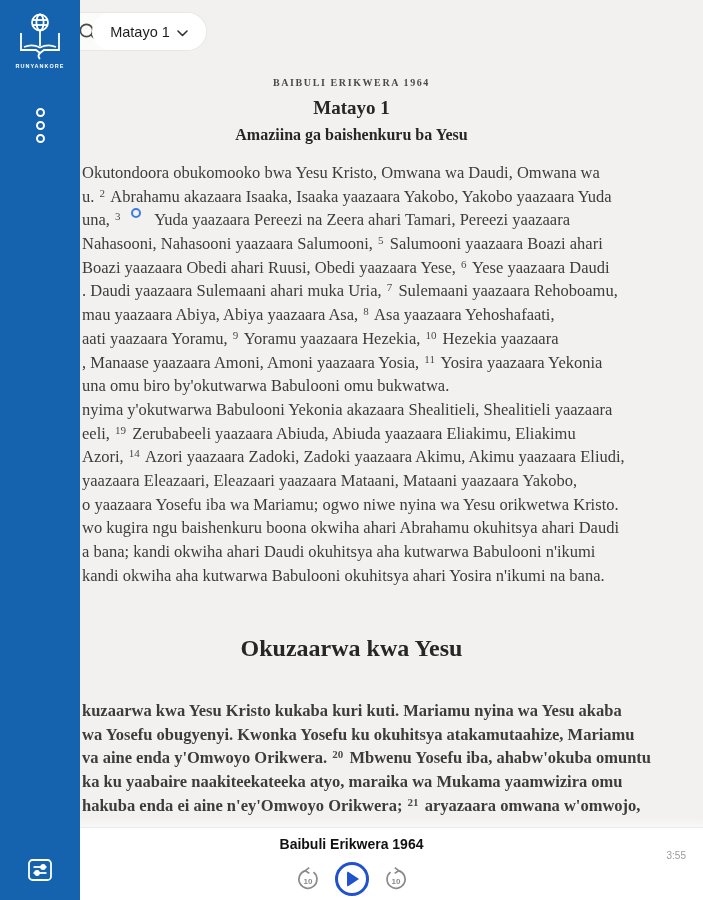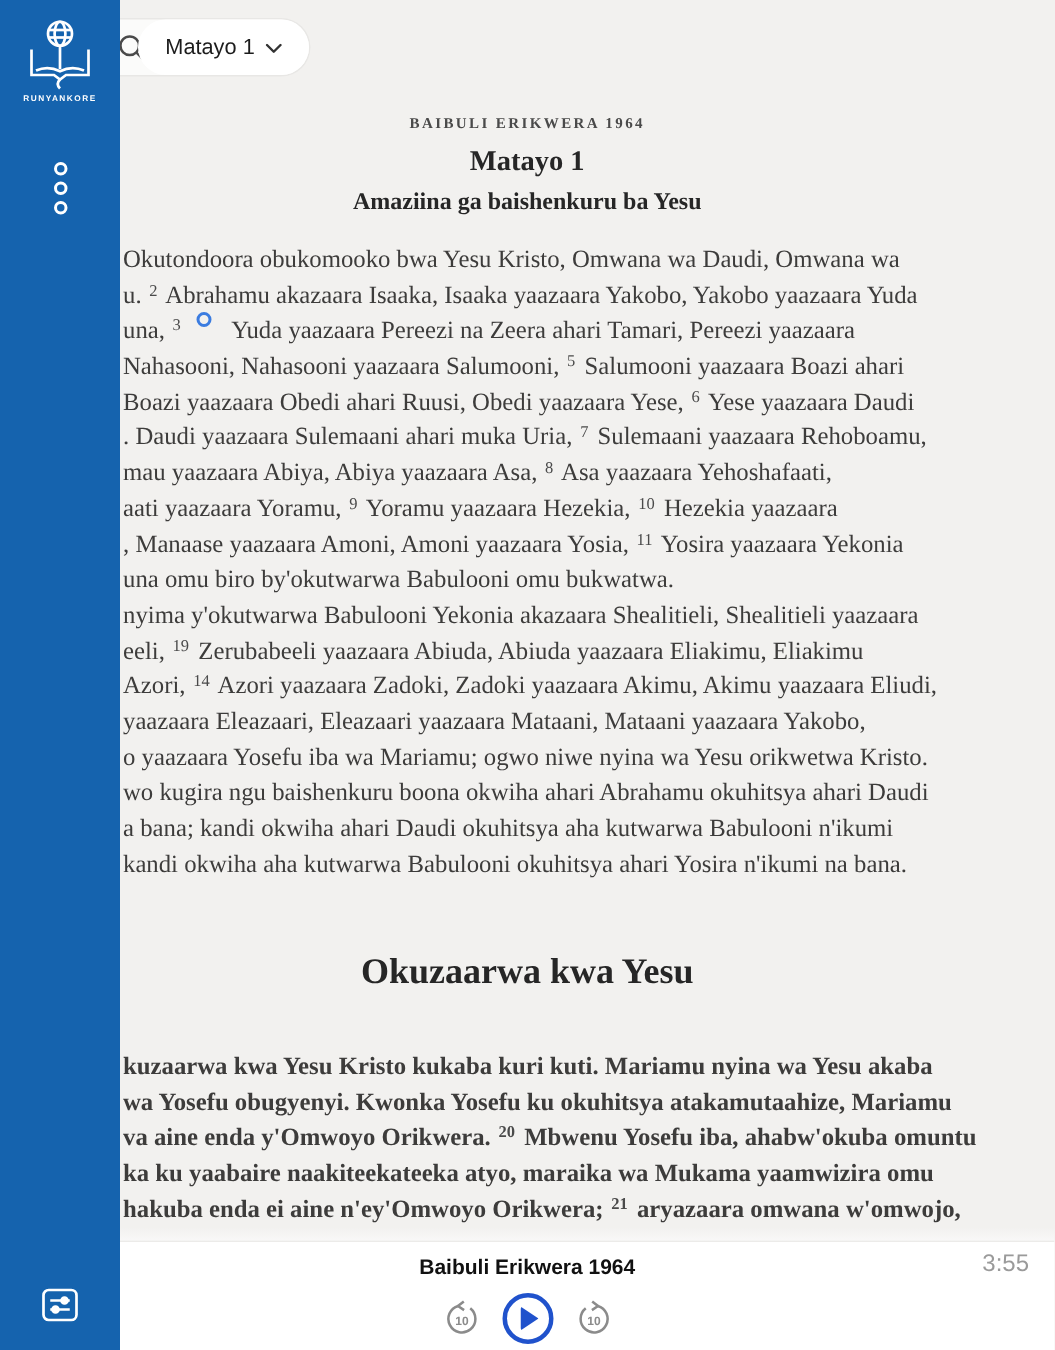--- a/index.html
+++ b/index.html
@@ -92,22 +92,22 @@
     width:34px;height:34px;border-radius:50%;border:3px solid #2052cc;
     background:#fff;display:flex;align-items:center;justify-content:center;cursor:pointer;
     box-sizing:border-box;
   }
   .play-tri{
     width:0;height:0;border-left:12px solid #2052cc;
     border-top:8px solid transparent;border-bottom:8px solid transparent;
     margin-left:3px;border-radius:2px;
   }
   .player-time{
-    position:absolute;top:6px;right:17px;
-    font-family:"Liberation Sans", sans-serif;font-size:16px;color:#9a9a9a;
+    position:absolute;top:22px;right:17px;
+    font-family:"Liberation Sans", sans-serif;font-size:10px;color:#9a9a9a;
   }
   .skip-num{font-family:"Liberation Sans", sans-serif;font-size:8px;fill:#8b8b8b;font-weight:bold;}
 </style>
 </head>
 <body>
 
 <div class="reader">
   <div class="version-header">BAIBULI ERIKWERA 1964</div>
   <div class="chapter-heading">Matayo 1</div>
   <div class="section-heading-1">Amaziina ga baishenkuru ba Yesu</div>

